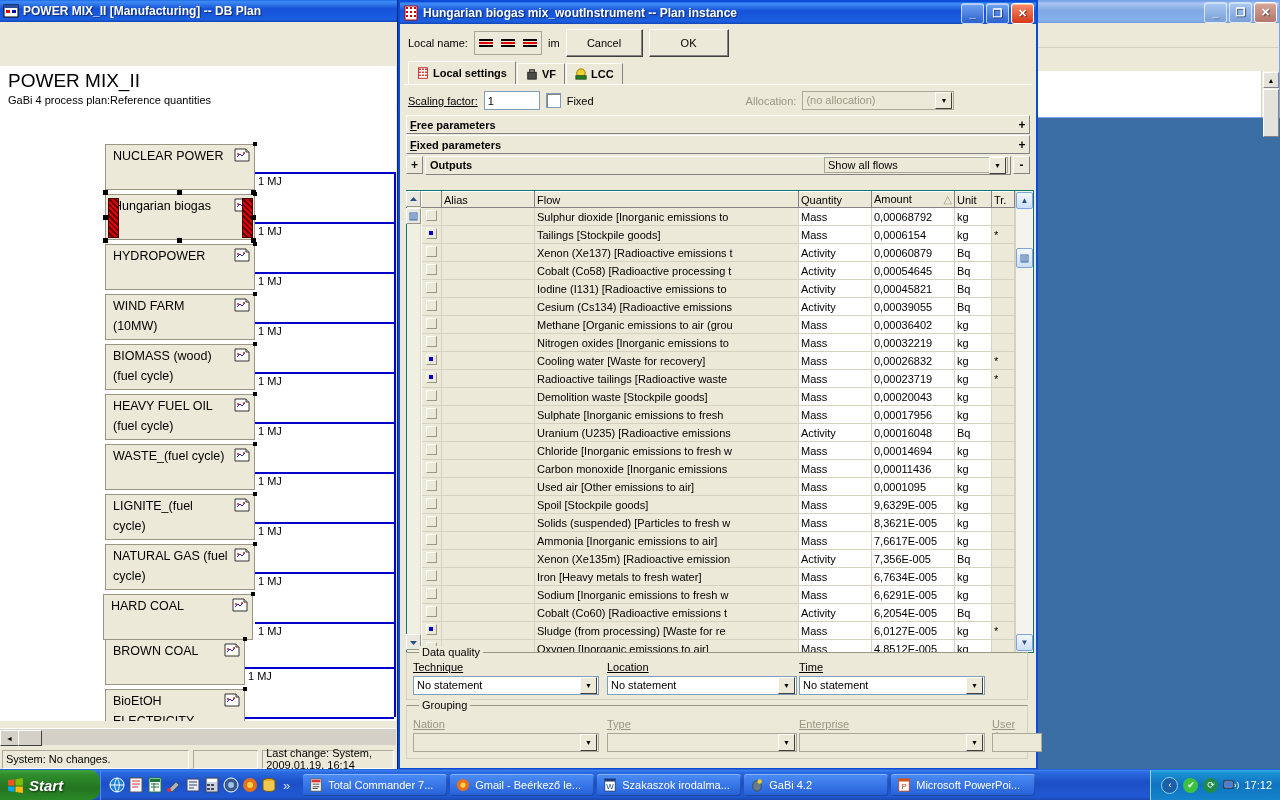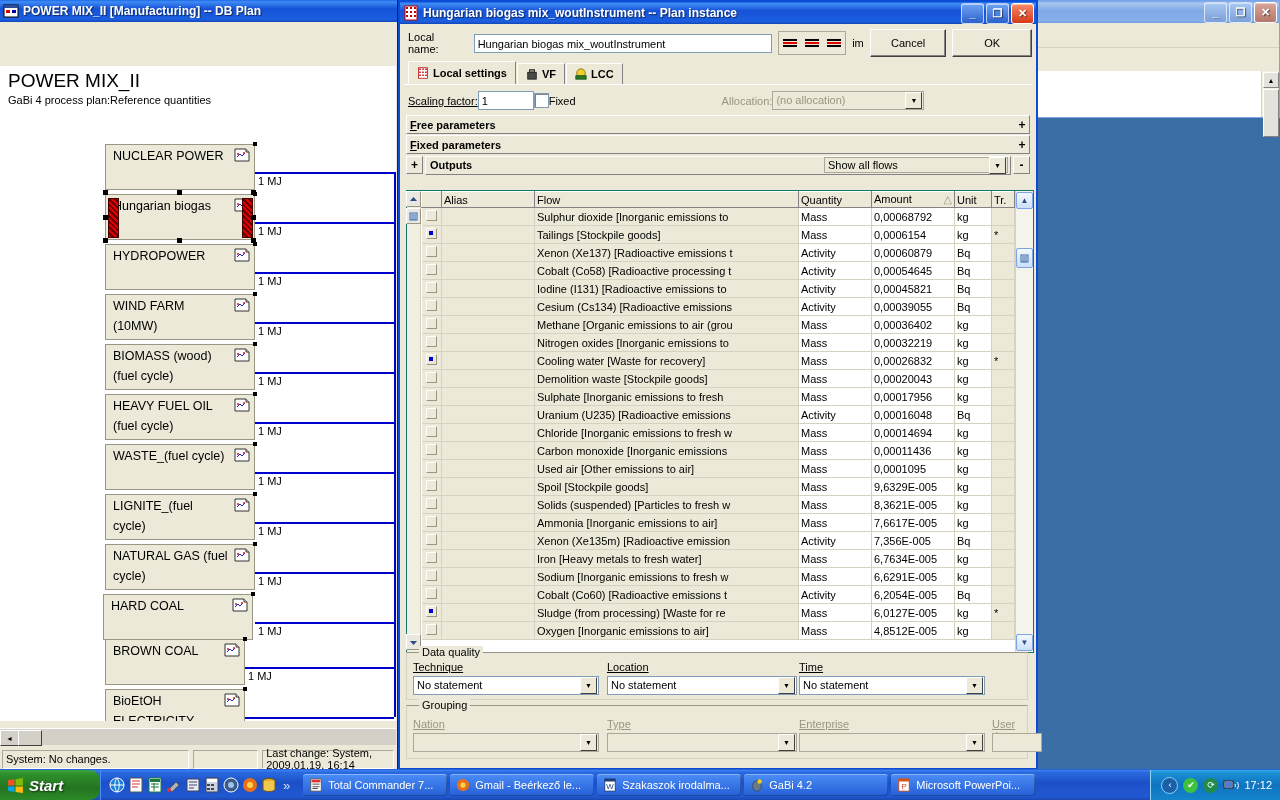--- a/index.html
+++ b/index.html
@@ -109,21 +109,21 @@
   .btn{background:#ece9d8;border:1px solid #fff;border-right-color:#404040;border-bottom-color:#404040;
        box-shadow:inset -1px -1px 0 #848284, inset 1px 1px 0 #ece9d8;
        font-size:11px;color:#000;display:flex;align-items:center;justify-content:center;cursor:default;}
 
   .tabstrip{display:flex;align-items:flex-end;height:22px;margin:2px 0 0 8px;gap:1px;}
   .tab{display:flex;align-items:center;gap:4px;height:20px;padding:0 8px;font-size:11px;font-weight:bold;
        background:#ece9d8;border:1px solid #fff;border-bottom:none;border-right-color:#848284;}
   .tab.active{height:22px;background:#ece9d8;position:relative;z-index:2;box-shadow:0 0 0 0;}
   .tabline{height:1px;background:#fff;margin:0 4px 0 4px;}
 
-  .scalerow{display:flex;align-items:center;gap:0;padding:6px 8px 4px 8px;font-size:11px;}
+  .scalerow{display:flex;align-items:center;gap:6px;padding:6px 8px 4px 8px;font-size:11px;}
   .chk{width:13px;height:13px;background:#fff;border:1px solid #7f9db9;
        box-shadow:inset 1px 1px 0 #848284;}
   .greyed{color:#9a9684;}
   .combo{display:flex;background:#fff;border:1px solid #7f9db9;height:19px;align-items:center;
          font-size:11px;box-sizing:border-box;}
   .combo .cv{flex:1;padding:0 3px;line-height:17px;overflow:hidden;white-space:nowrap;}
   .combo .carr{width:15px;height:15px;margin:1px;background:#ece9d8;border:1px solid #fff;
     border-right-color:#404040;border-bottom-color:#404040;display:flex;align-items:center;justify-content:center;font-size:7px;}
   .combo.dis{background:#ece9d8;border-color:#aca899;}
   .combo.dis .cv{color:#9a9684;}
@@ -532,21 +532,20 @@
     <div class="tb-title">Hungarian biogas mix_woutInstrument -- Plan instance</div>
     <div class="tb-btns">
       <div class="tb-btn">_</div>
       <div class="tb-btn">❐</div>
       <div class="tb-btn close">✕</div>
     </div>
   </div>
 
   <div class="namerow">
     <label>Local name:</label>
-    <div class="txtinput" style="width:300px;">Hungarian biogas mix_woutInstrument</div>
     <div class="alignbtns">
       <div class="alignbtn">
         <span class="abline">
             <i></i>
             <i class="r"></i>
             <i></i>
           </span>
       </div>
       <div class="alignbtn">
         <span class="abline">
@@ -749,20 +748,29 @@
             <tr>
               <td class="c-mark"><span class="m on"></span></td>
               <td class="c-alias"></td>
               <td class="c-flow">Cooling water [Waste for recovery]</td>
               <td class="c-qty">Mass</td>
               <td class="c-amt">0,00026832</td>
               <td class="c-unit">kg</td>
               <td class="c-tr">*</td>
             </tr>
             <tr>
+              <td class="c-mark"><span class="m on"></span></td>
+              <td class="c-alias"></td>
+              <td class="c-flow">Radioactive tailings [Radioactive waste</td>
+              <td class="c-qty">Mass</td>
+              <td class="c-amt">0,00023719</td>
+              <td class="c-unit">kg</td>
+              <td class="c-tr">*</td>
+            </tr>
+            <tr>
               <td class="c-mark"><span class="m"></span></td>
               <td class="c-alias"></td>
               <td class="c-flow">Demolition waste [Stockpile goods]</td>
               <td class="c-qty">Mass</td>
               <td class="c-amt">0,00020043</td>
               <td class="c-unit">kg</td>
               <td class="c-tr"></td>
             </tr>
             <tr>
               <td class="c-mark"><span class="m"></span></td>

